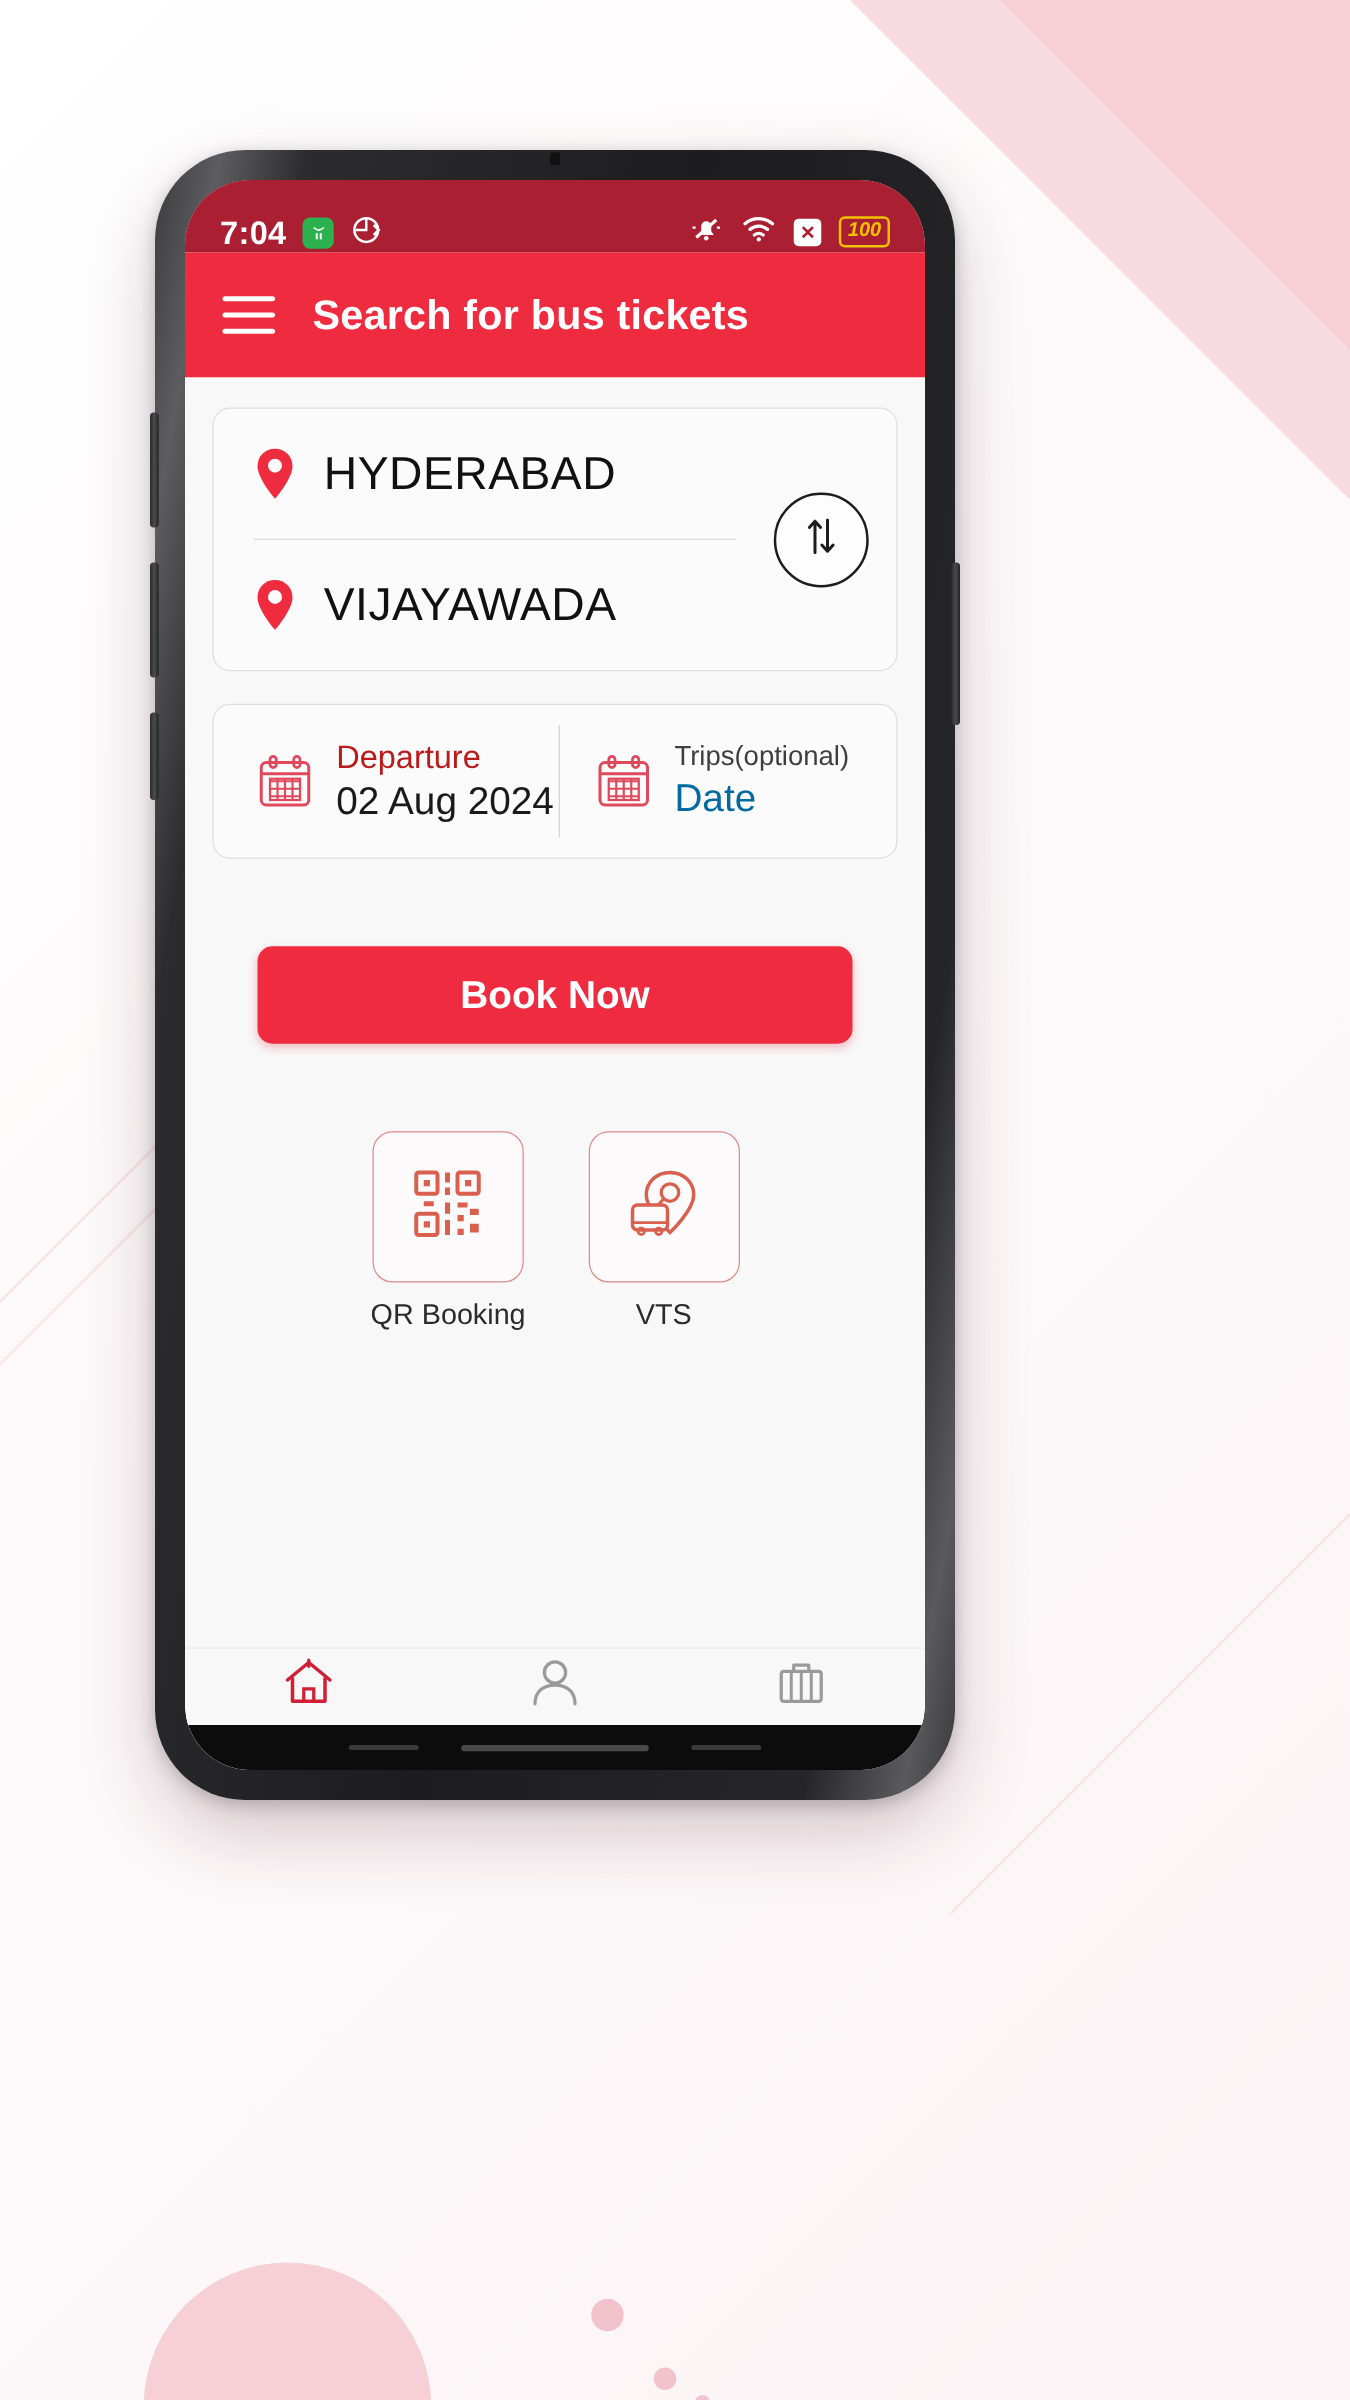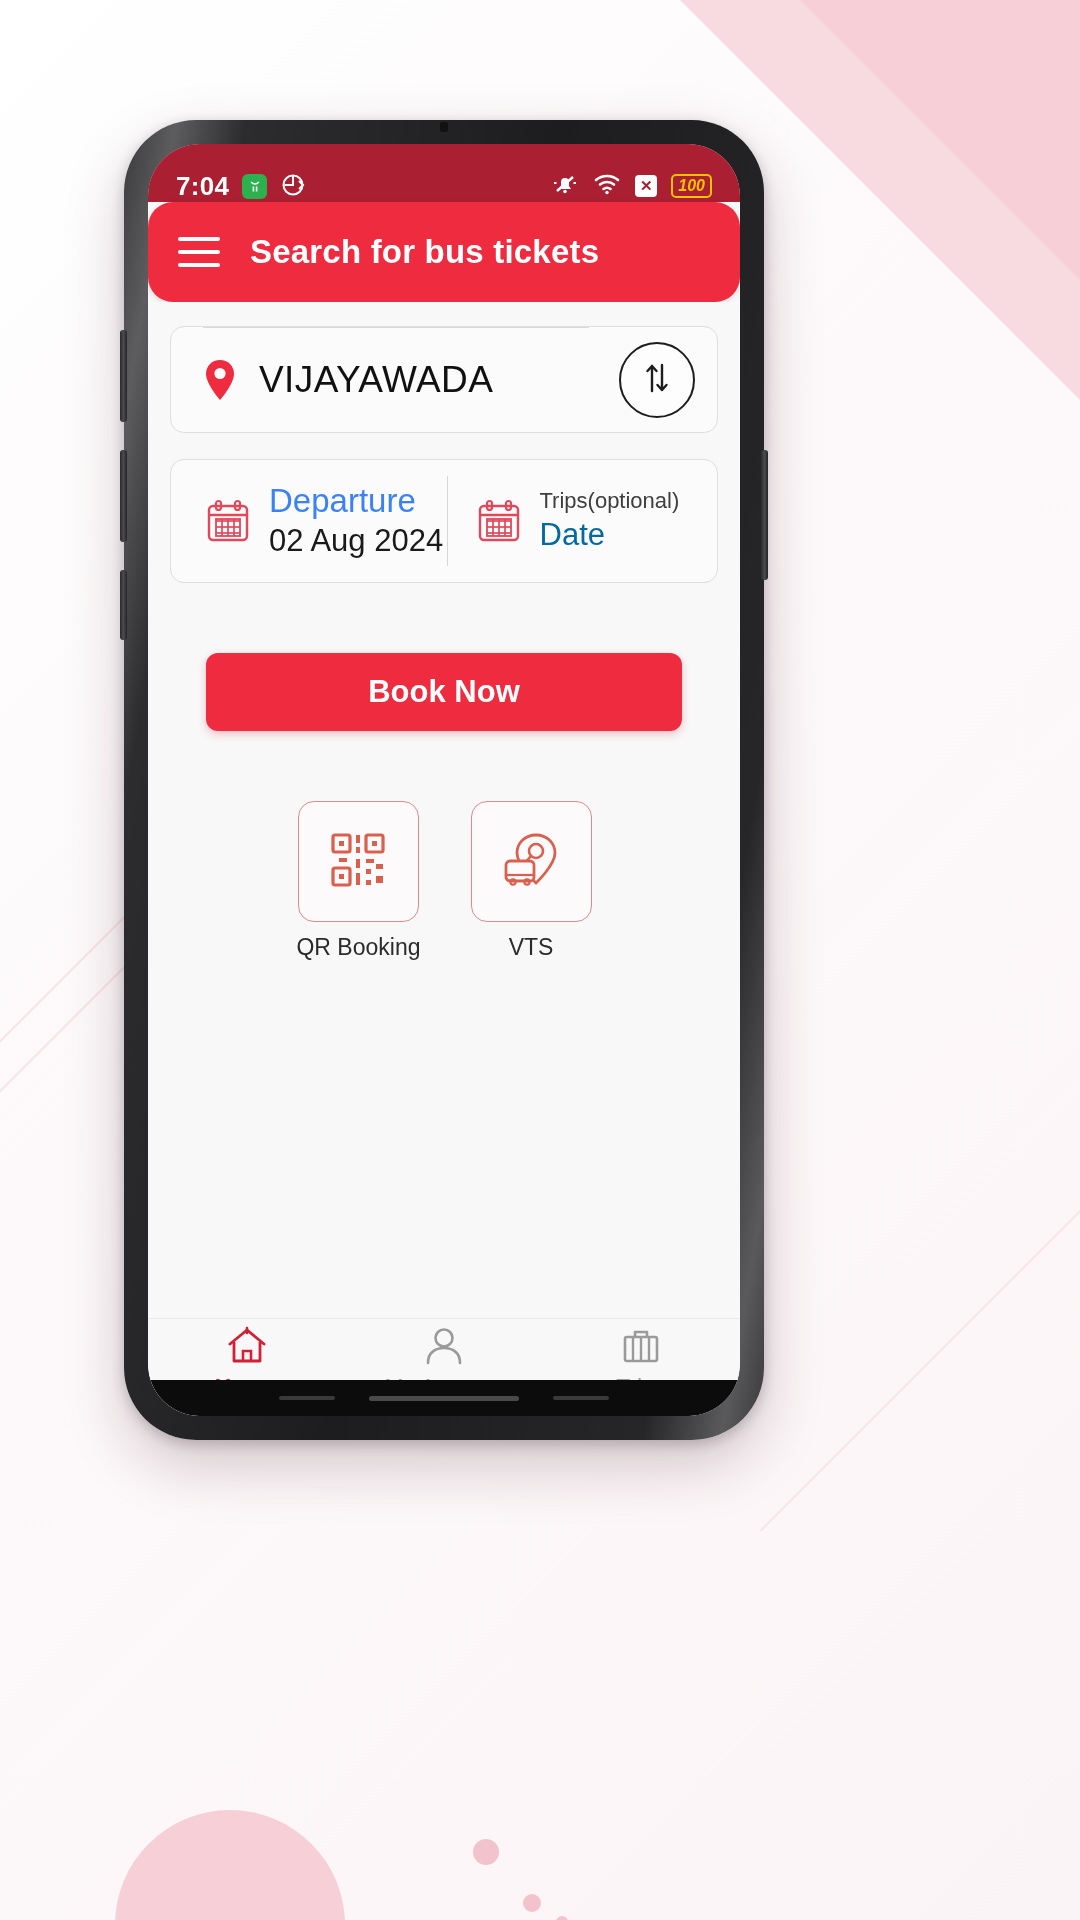--- a/index.html
+++ b/index.html
@@ -60,21 +60,20 @@
   .sb-right{margin-left:auto;display:flex;align-items:center;gap:14px;}
   .ic-badge{width:25px;height:25px;border-radius:6px;background:#2bb14e;display:flex;align-items:center;justify-content:center;}
   .pct-box{border:2px solid #f0c200;border-radius:5px;padding:1px 5px;font-size:16px;font-weight:700;color:#f0c200;line-height:1.15;font-style:italic;}
   .x-box{width:22px;height:22px;background:#fff;border-radius:4px;color:#ab1f32;font-size:15px;font-weight:700;display:flex;align-items:center;justify-content:center;}
 
   
   .appbar{
     position:absolute;left:0;right:0;top:58px;height:100px;background:#ef2b3f;
     display:flex;align-items:center;padding:0 30px;box-sizing:border-box;
     box-shadow:0 2px 6px rgba(0,0,0,.12);
-    border-radius:25px;
   }
   .hamburger{width:42px;height:30px;display:flex;flex-direction:column;justify-content:space-between;cursor:pointer;}
   .hamburger span{display:block;height:4px;background:#fff;border-radius:2px;}
   .appbar-title{margin-left:30px;color:#fff;font-size:33px;font-weight:700;letter-spacing:.2px;}
 
   
   .content{position:absolute;left:0;right:0;top:158px;bottom:98px;background:#f8f8f8;overflow:hidden;}
 
   .card{
     margin:24px 22px 0 22px;background:#fbfbfb;border:1px solid #dedede;border-radius:14px;
@@ -89,21 +88,21 @@
     position:absolute;right:22px;top:50%;transform:translateY(-50%);
     width:72px;height:72px;border-radius:50%;background:#fdfdfd;border:2.5px solid #1d1d1d;
     display:flex;align-items:center;justify-content:center;
   }
 
   .date-card{display:flex;align-items:stretch;height:122px;margin-top:26px;}
   .date-cell{flex:1;display:flex;align-items:center;padding-left:34px;box-sizing:border-box;}
   .date-cell.right{padding-left:28px;}
   .cal-ic{width:46px;height:46px;flex:none;}
   .date-txt{margin-left:18px;}
-  .date-label{font-size:33px;color:#3b82f6;line-height:1.25;}
+  .date-label{font-size:26px;color:#b91c1c;line-height:1.25;}
   .date-label.sm{font-size:22px;color:#3e3e3e;}
   .date-value{font-size:31px;color:#1a1a1a;line-height:1.3;}
   .date-value.muted{color:#0369a1;}
   .vline{width:1px;background:#d6d6d6;margin:16px 0;}
 
   .book-btn{
     margin:70px 58px 0 58px;height:78px;border-radius:12px;background:#ef2b3f;
     display:flex;align-items:center;justify-content:center;color:#fff;font-size:31px;font-weight:700;
     box-shadow:0 3px 8px rgba(220,40,60,.28);
   }
@@ -195,20 +194,29 @@
         <span></span>
             <span></span>
             <span></span>
       </div>
       <div class="appbar-title">Search for bus tickets</div>
     </div>
 
     <div class="content">
 
       <div class="card route-card">
+        <div class="route-row">
+          <span class="pin">
+            <svg width="34" height="44" viewBox="0 0 34 44">
+              <path d="M17 2 C9 2 3 8 3 16 C3 26 17 42 17 42 C17 42 31 26 31 16 C31 8 25 2 17 2 Z" fill="#ef2b3f"></path>
+              <circle cx="17" cy="15.5" r="5.6" fill="#fbfbfb"></circle>
+            </svg>
+          </span>
+          <span class="route-text">HYDERABAD</span>
+        </div>
         <div class="route-div"></div>
         <div class="route-row">
           <span class="pin">
             <svg width="34" height="44" viewBox="0 0 34 44">
               <path d="M17 2 C9 2 3 8 3 16 C3 26 17 42 17 42 C17 42 31 26 31 16 C31 8 25 2 17 2 Z" fill="#ef2b3f"></path>
               <circle cx="17" cy="15.5" r="5.6" fill="#fbfbfb"></circle>
             </svg>
           </span>
           <span class="route-text">VIJAYAWADA</span>
         </div>

